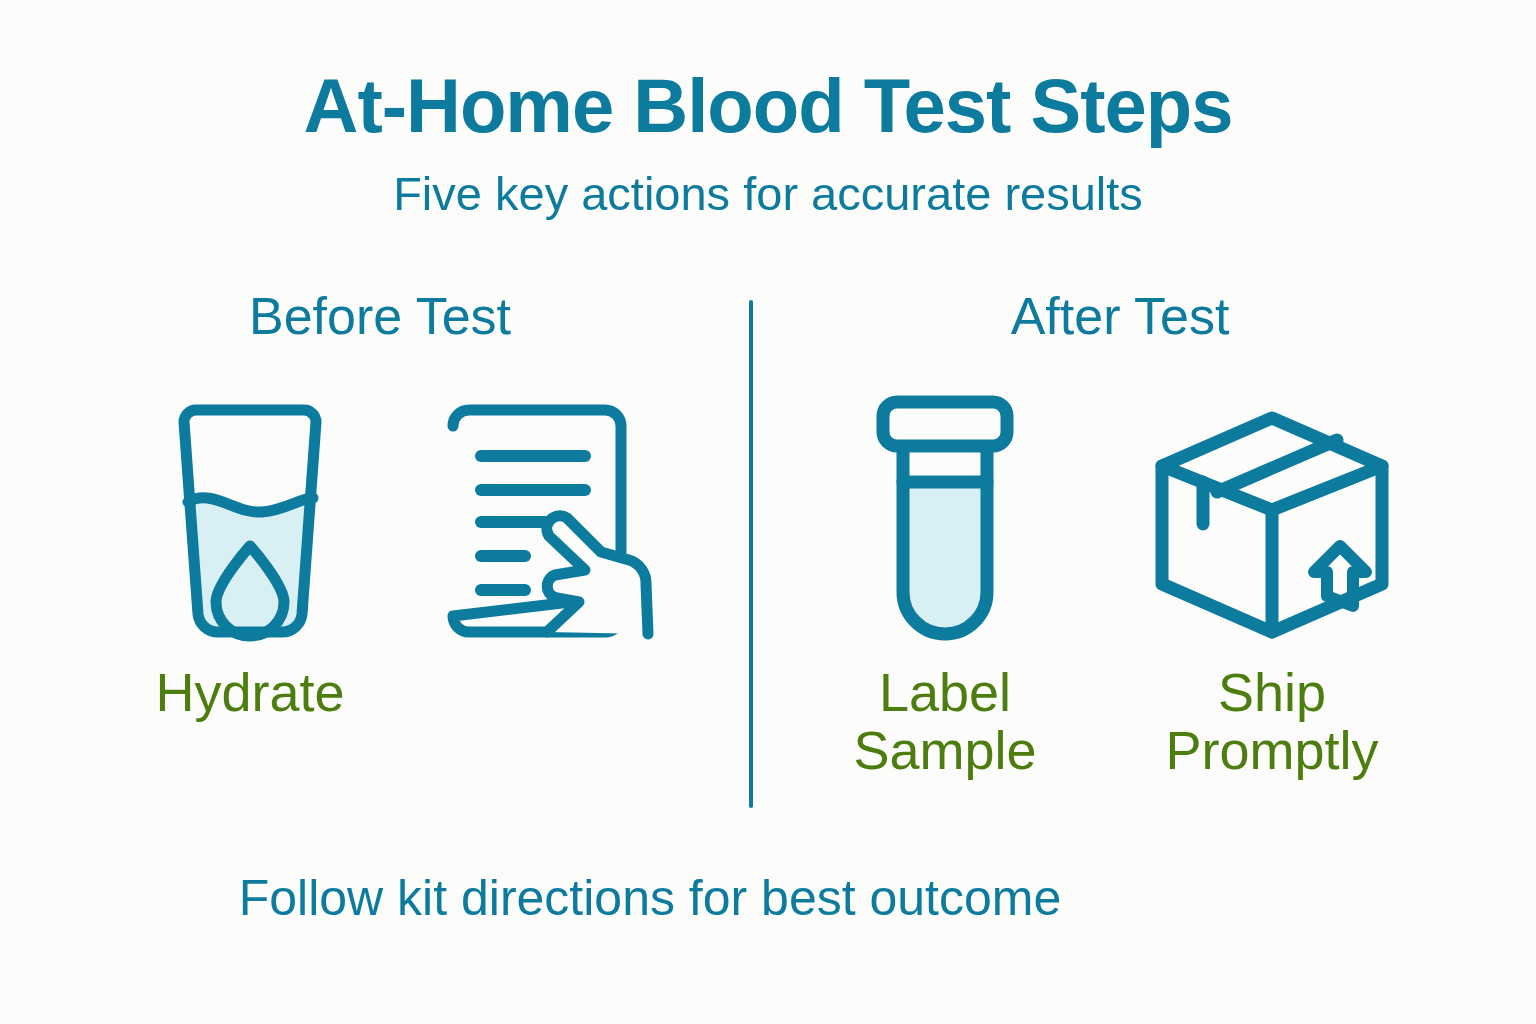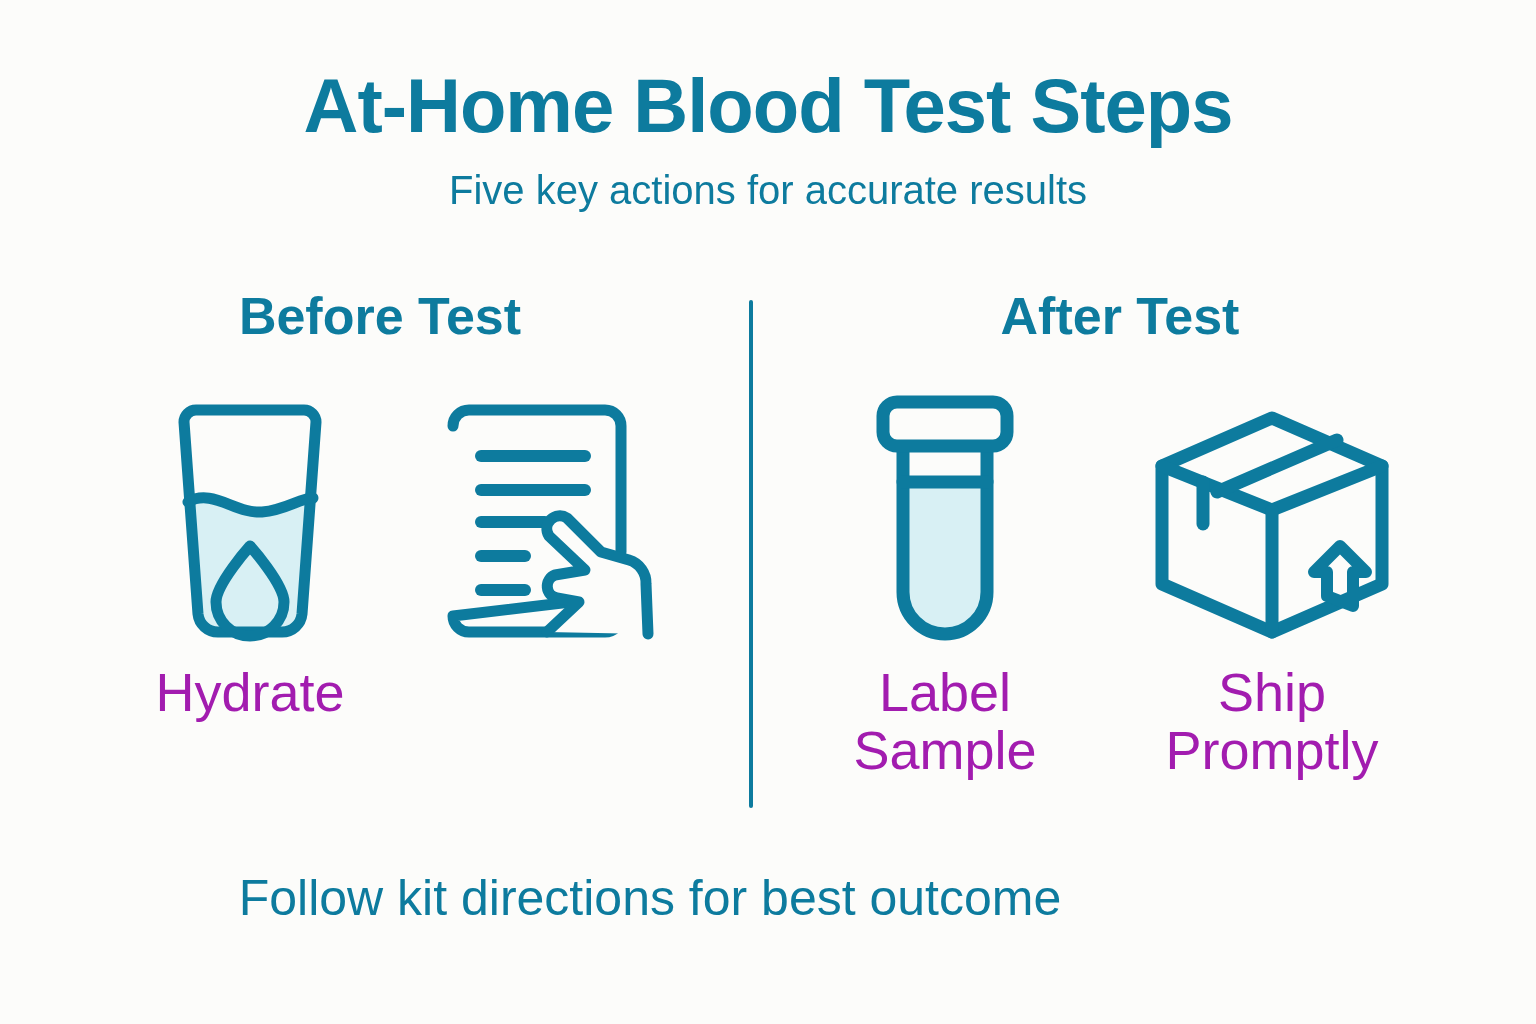--- a/index.html
+++ b/index.html
@@ -36,31 +36,31 @@
     color: #0d7b9e;
     line-height: 1.05;
   }
 
   .subtitle {
     position: absolute;
     top: 168px;
     left: 0;
     width: 1536px;
     text-align: center;
-    font-size: 40px;
+    font-size: 47px;
     font-weight: 400;
     color: #0d7b9e;
     line-height: 1.1;
   }
 
   
   .section-heading {
     position: absolute;
     font-size: 52px;
-    font-weight: 700;
+    font-weight: 400;
     color: #0d7b9e;
     text-align: center;
     line-height: 1.1;
   }
   .section-heading.left  { top: 288px; left: 120px;  width: 520px; }
   .section-heading.right { top: 288px; left: 860px;  width: 520px; }
 
   
   .divider {
     position: absolute;
@@ -82,21 +82,21 @@
     height: 260px;
     display: flex;
     align-items: center;
     justify-content: center;
   }
   .step .step-label {
     margin-top: 8px;
     font-size: 54px;
     font-weight: 400;
     line-height: 1.08;
-    color: #a21caf;
+    color: #4d7c0f;
     white-space: pre-line;
   }
 
   #step-hydrate      { top: 395px; left: 100px;  }
   #step-read         { top: 395px; left: 404px;  }
   #step-label        { top: 395px; left: 795px;  }
   #step-ship         { top: 395px; left: 1122px; }
 
   
   .footer {

